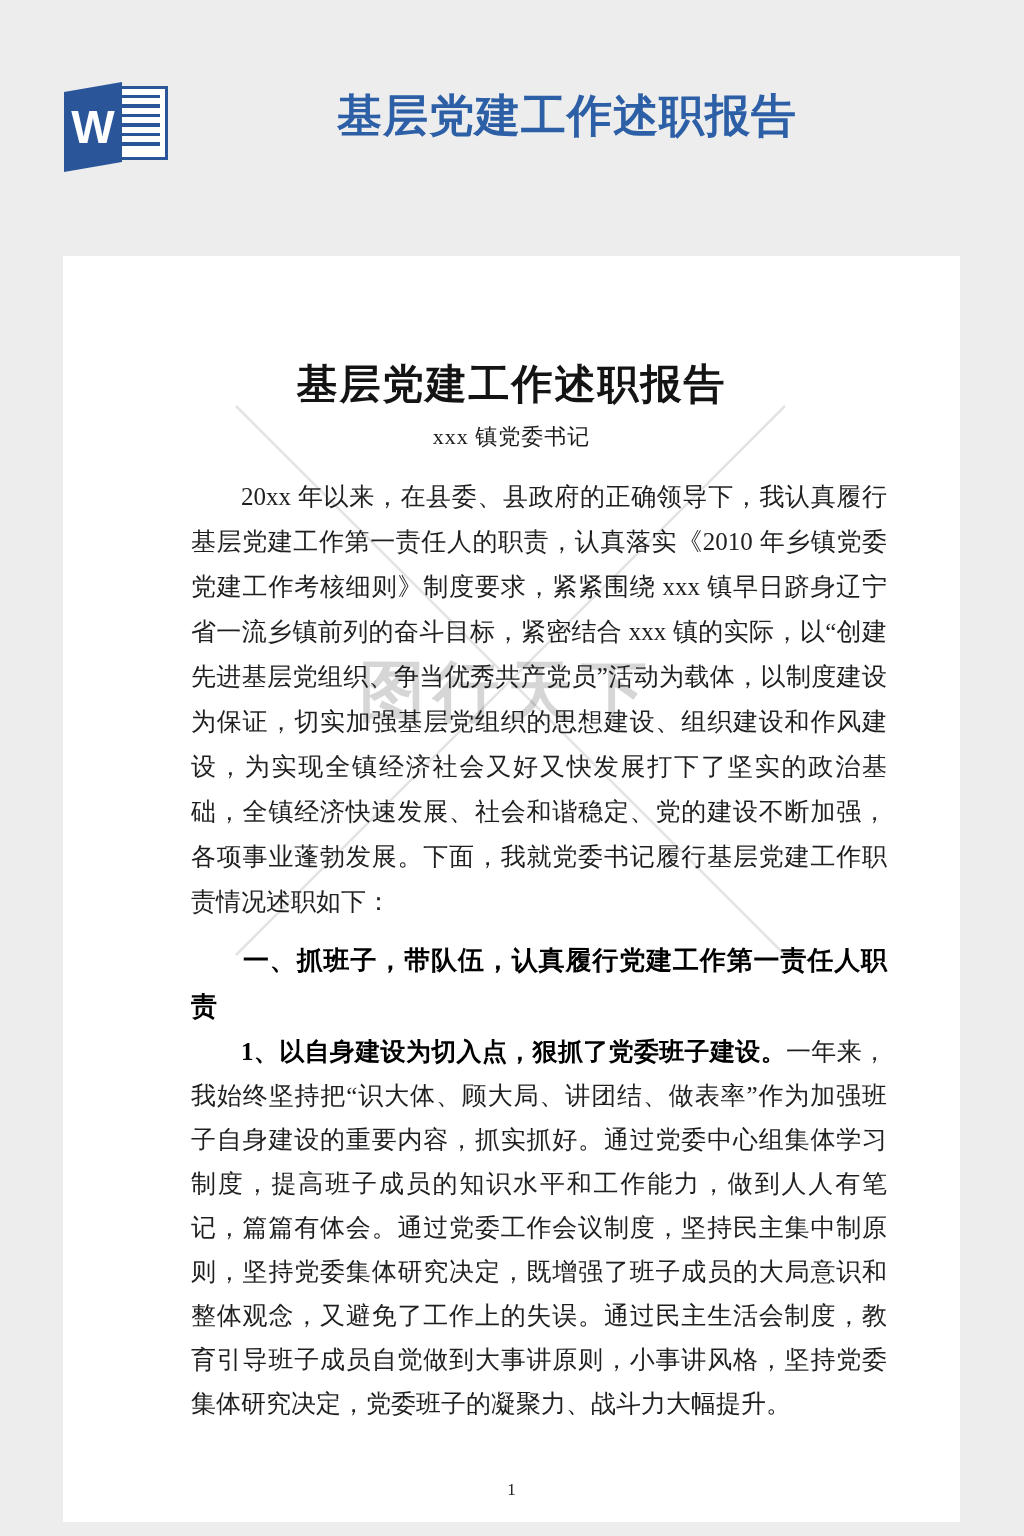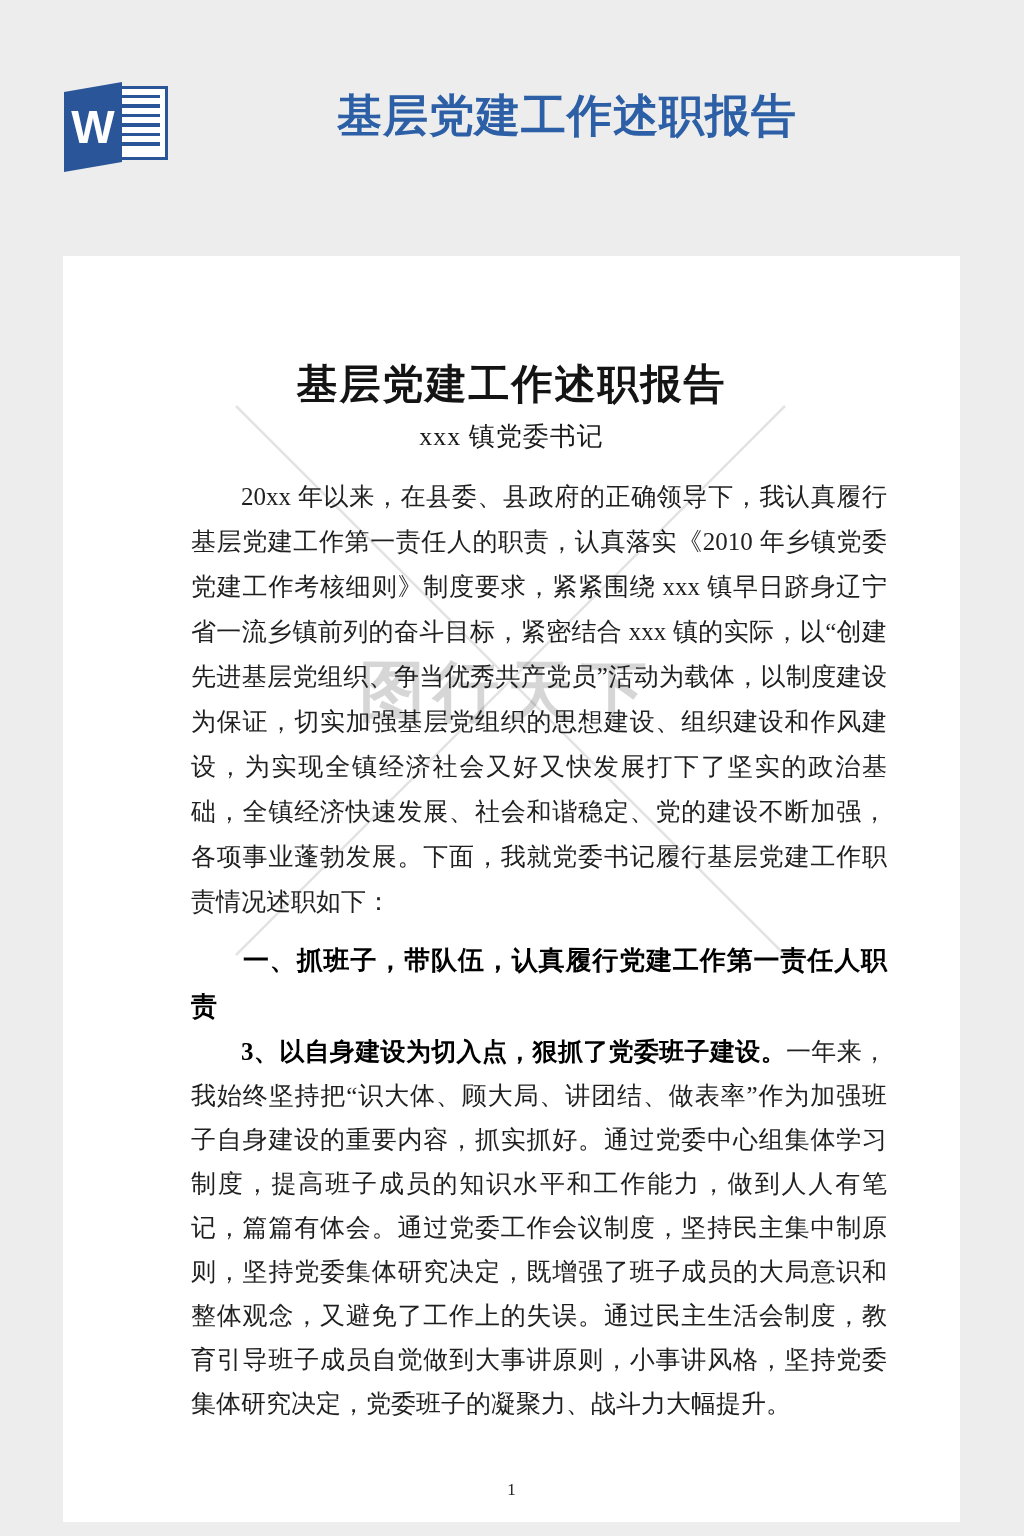--- a/index.html
+++ b/index.html
@@ -46,21 +46,21 @@
     background:#ffffff;overflow:hidden;
   }
   .watermark{position:absolute;left:0;top:0;width:897px;height:1266px;pointer-events:none;}
   .doc-title{
     margin:0;padding-top:104px;
     text-align:center;font-weight:bold;font-size:41px;line-height:48px;
     letter-spacing:2px;color:#141414;
   }
   .doc-subtitle{
     margin:16px 0 0 0;text-align:center;
-    font-size:26px;line-height:26px;letter-spacing:1px;color:#1a1a1a;
+    font-size:22px;line-height:26px;letter-spacing:1px;color:#1a1a1a;
   }
   .doc-body{position:relative;margin:0 73px 0 128px;width:696px;}
   .body-para{
     margin:24px 0 0 0;
     font-size:25px;line-height:45px;
     text-align:justify;text-align-last:left;
     text-indent:2em;color:#1f1f1f;
   }
   .body-para.second{margin-top:0;line-height:44px;}
   .section-heading{
@@ -96,17 +96,17 @@
     <line x1="722" y1="150" x2="173" y2="699" stroke="#e3e3e3" stroke-width="2.5"></line>
     <text x="444" y="458" text-anchor="middle" font-family="'Liberation Serif','DejaVu Serif',serif" font-size="66" font-weight="bold" letter-spacing="8" fill="#000000" fill-opacity="0.16">图行天下</text>
   </svg>
 
   <h1 class="doc-title">基层党建工作述职报告</h1>
   <div class="doc-subtitle">xxx 镇党委书记</div>
 
   <div class="doc-body">
     <p class="body-para">20xx 年以来，在县委、县政府的正确领导下，我认真履行基层党建工作第一责任人的职责，认真落实《2010 年乡镇党委党建工作考核细则》制度要求，紧紧围绕 xxx 镇早日跻身辽宁省一流乡镇前列的奋斗目标，紧密结合 xxx 镇的实际，以“创建先进基层党组织、争当优秀共产党员”活动为载体，以制度建设为保证，切实加强基层党组织的思想建设、组织建设和作风建设，为实现全镇经济社会又好又快发展打下了坚实的政治基础，全镇经济快速发展、社会和谐稳定、党的建设不断加强，各项事业蓬勃发展。下面，我就党委书记履行基层党建工作职责情况述职如下：</p>
     <p class="section-heading">一、抓班子，带队伍，认真履行党建工作第一责任人职责</p>
-    <p class="body-para second"><b>3、以自身建设为切入点，狠抓了党委班子建设。</b><span>一年来，我始终坚持把“识大体、顾大局、讲团结、做表率”作为加强班子自身建设的重要内容，抓实抓好。通过党委中心组集体学习制度，提高班子成员的知识水平和工作能力，做到人人有笔记，篇篇有体会。通过党委工作会议制度，坚持民主集中制原则，坚持党委集体研究决定，既增强了班子成员的大局意识和整体观念，又避免了工作上的失误。通过民主生活会制度，教育引导班子成员自觉做到大事讲原则，小事讲风格，坚持党委集体研究决定，党委班子的凝聚力、战斗力大幅提升。</span></p>
+    <p class="body-para second"><b>1、以自身建设为切入点，狠抓了党委班子建设。</b><span>一年来，我始终坚持把“识大体、顾大局、讲团结、做表率”作为加强班子自身建设的重要内容，抓实抓好。通过党委中心组集体学习制度，提高班子成员的知识水平和工作能力，做到人人有笔记，篇篇有体会。通过党委工作会议制度，坚持民主集中制原则，坚持党委集体研究决定，既增强了班子成员的大局意识和整体观念，又避免了工作上的失误。通过民主生活会制度，教育引导班子成员自觉做到大事讲原则，小事讲风格，坚持党委集体研究决定，党委班子的凝聚力、战斗力大幅提升。</span></p>
   </div>
 
   <div class="page-number">1</div>
 </div>
 
 </body></html>

